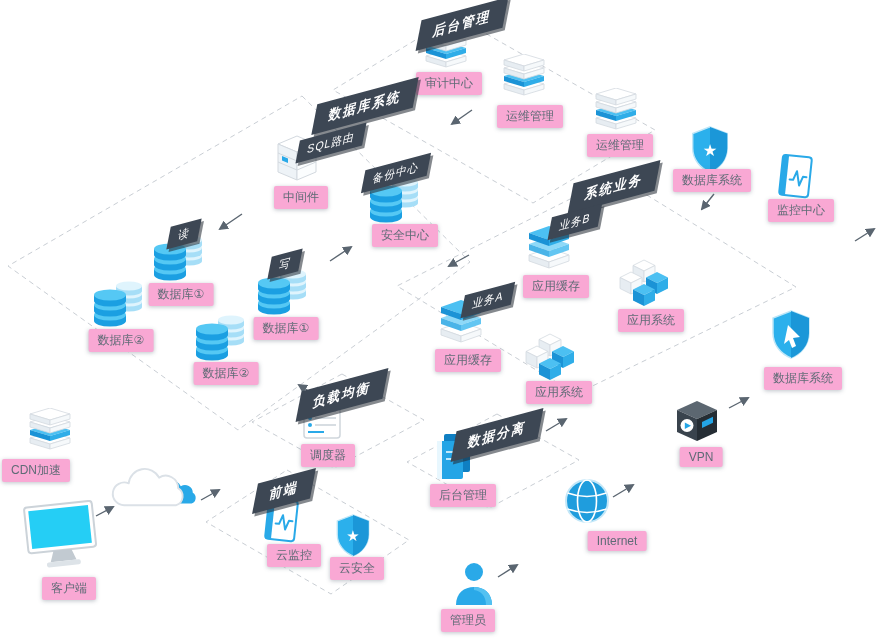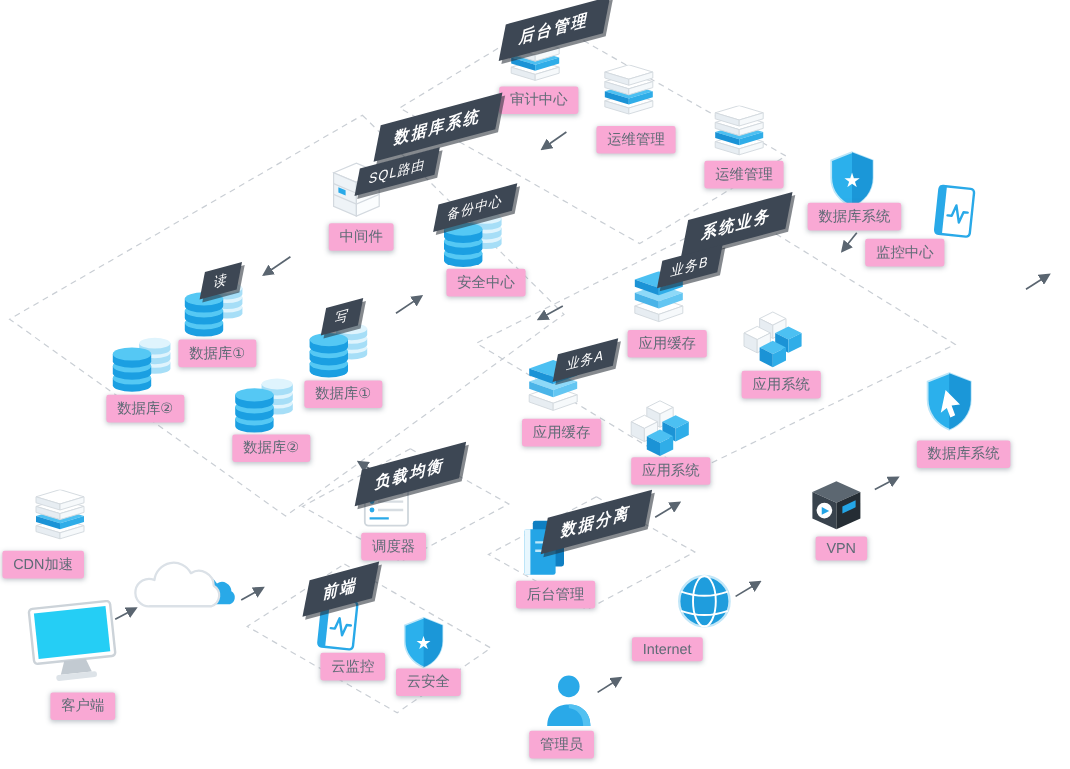--- a/index.html
+++ b/index.html
@@ -258,35 +258,35 @@
   <div class="banner banner-sm" style="left:575px;top:222px">业务B</div>
   <div class="banner banner-sm" style="left:488px;top:300px">业务A</div>
   <div class="banner banner-lg" style="left:342px;top:395px">负载均衡</div>
   <div class="banner banner-lg" style="left:497px;top:435px">数据分离</div>
   <div class="banner banner-lg" style="left:284px;top:491px">前端</div>
 
   <div class="label" style="left:449px;top:72px">审计中心</div>
   <div class="label" style="left:530px;top:105px">运维管理</div>
   <div class="label" style="left:620px;top:134px">运维管理</div>
   <div class="label" style="left:712px;top:169px">数据库系统</div>
-  <div class="label" style="left:754px;top:199px">监控中心</div>
+  <div class="label" style="left:801px;top:199px">监控中心</div>
   <div class="label" style="left:301px;top:186px">中间件</div>
   <div class="label" style="left:405px;top:224px">安全中心</div>
   <div class="label" style="left:181px;top:283px">数据库①</div>
   <div class="label" style="left:121px;top:329px">数据库②</div>
   <div class="label" style="left:286px;top:317px">数据库①</div>
   <div class="label" style="left:226px;top:362px">数据库②</div>
   <div class="label" style="left:556px;top:275px">应用缓存</div>
   <div class="label" style="left:651px;top:309px">应用系统</div>
   <div class="label" style="left:468px;top:349px">应用缓存</div>
   <div class="label" style="left:559px;top:381px">应用系统</div>
   <div class="label" style="left:803px;top:367px">数据库系统</div>
   <div class="label" style="left:701px;top:447px">VPN</div>
   <div class="label" style="left:328px;top:444px">调度器</div>
   <div class="label" style="left:463px;top:484px">后台管理</div>
   <div class="label" style="left:36px;top:459px">CDN加速</div>
   <div class="label" style="left:294px;top:544px">云监控</div>
   <div class="label" style="left:357px;top:557px">云安全</div>
-  <div class="label" style="left:556px;top:531px">Internet</div>
+  <div class="label" style="left:617px;top:531px">Internet</div>
   <div class="label" style="left:69px;top:577px">客户端</div>
   <div class="label" style="left:468px;top:609px">管理员</div>
 
 </div>
 
 </body></html>

